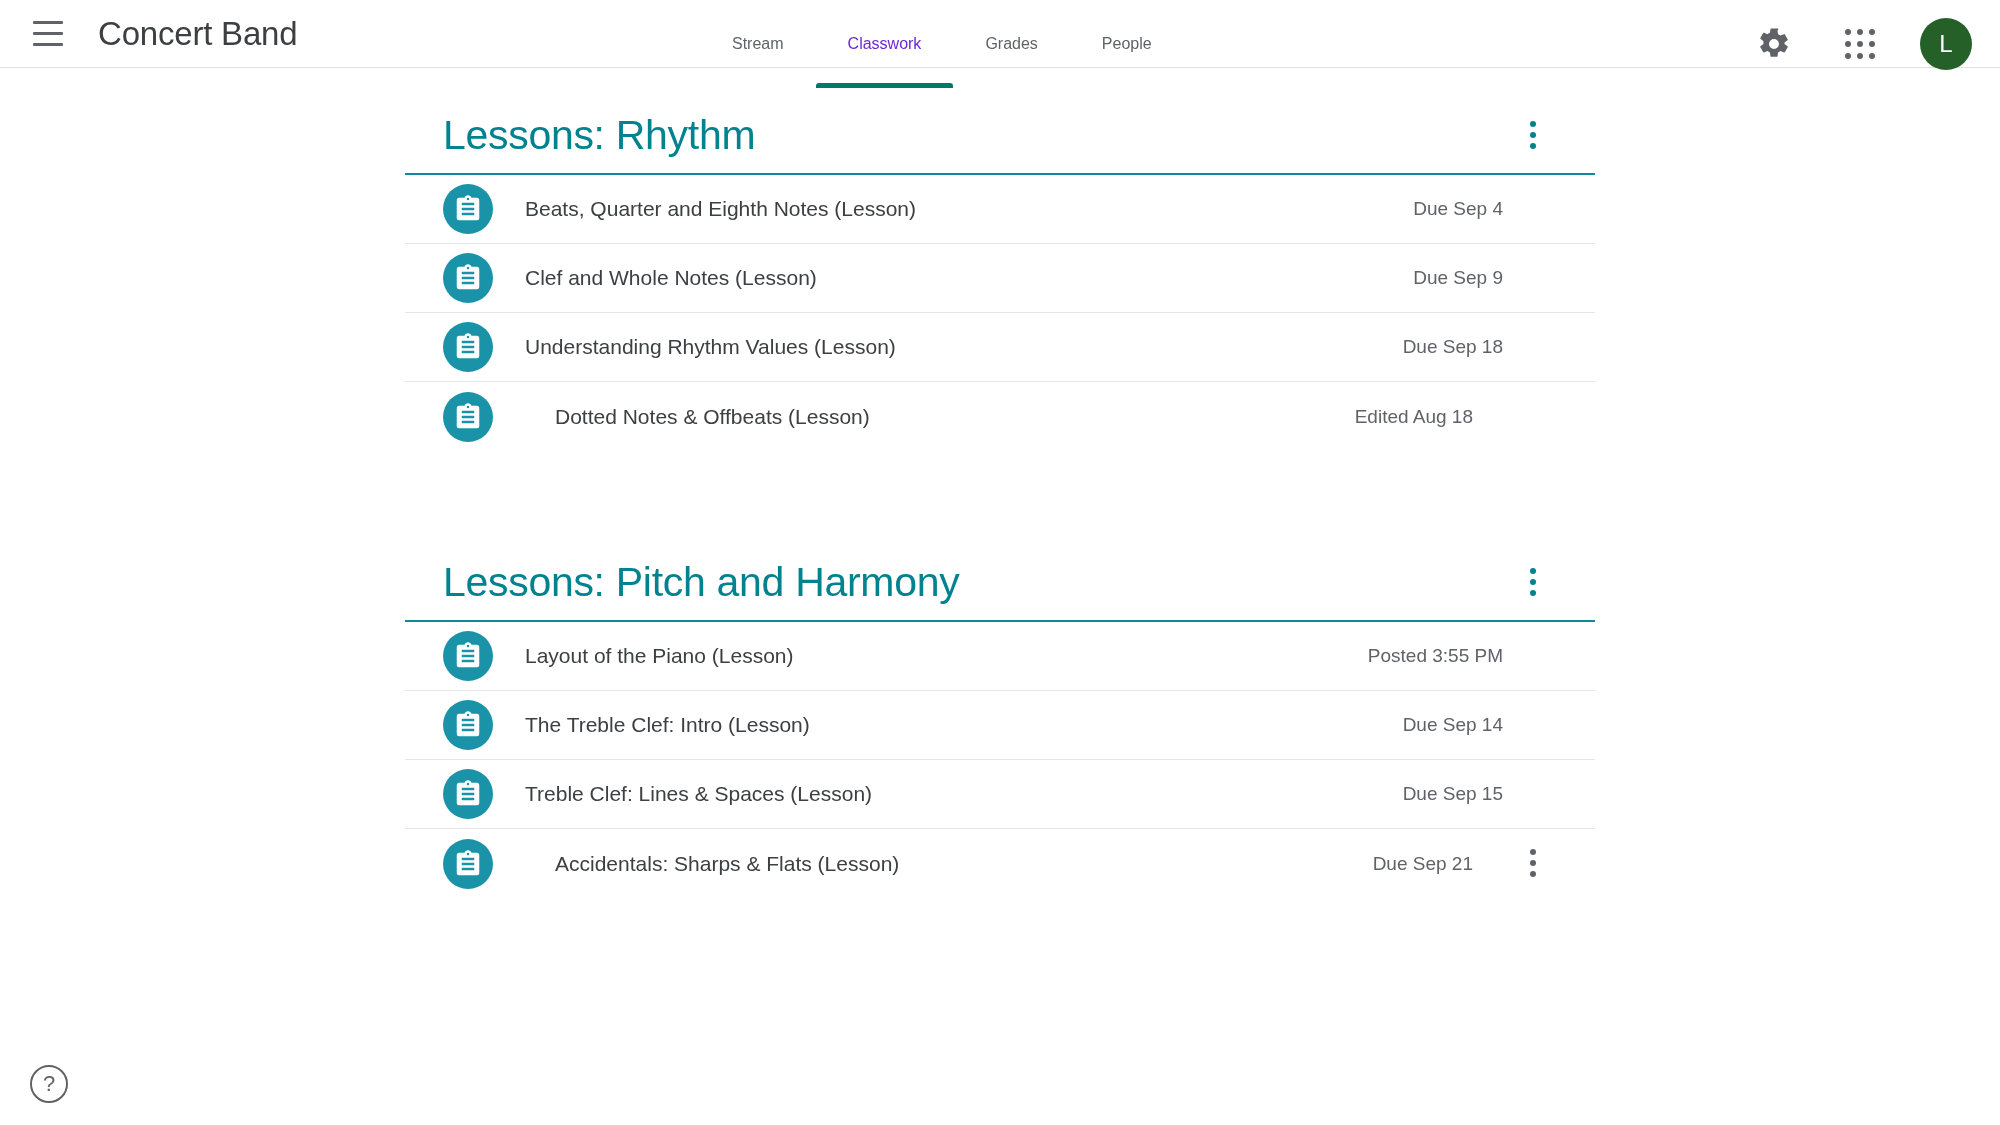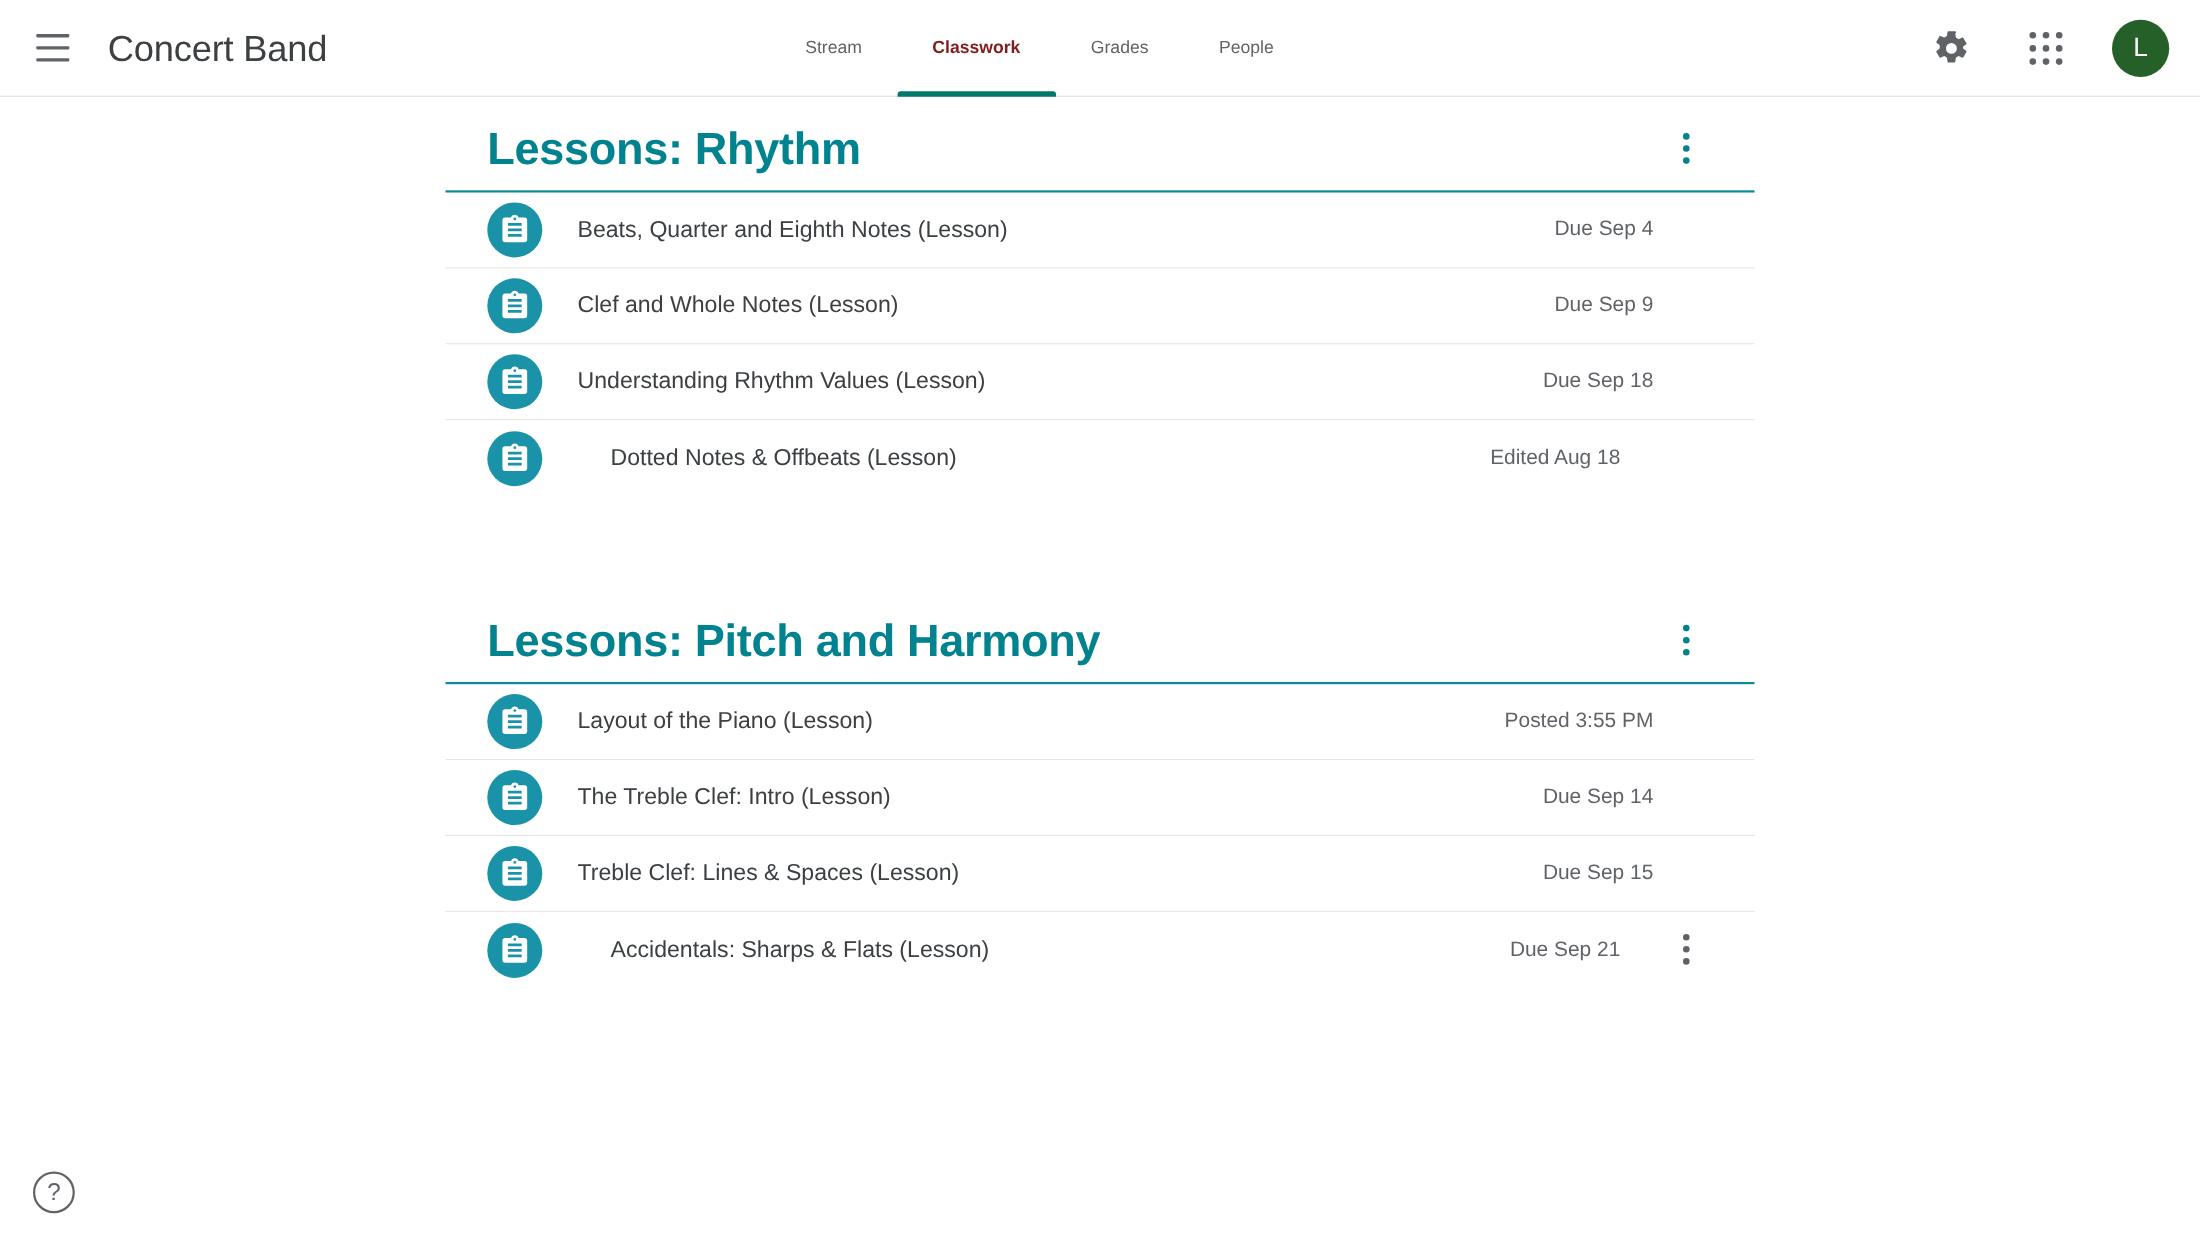--- a/index.html
+++ b/index.html
@@ -6,21 +6,21 @@
   html, body {
     width: 2000px; height: 1125px;
     background: #ffffff;
     font-family: "Liberation Sans", sans-serif;
     overflow: hidden;
   }
 
   
   .appbar {
     position: absolute; top: 0; left: 0;
-    width: 2000px; height: 88px;
+    width: 2000px; height: 68px;
     background: #ffffff;
     border-bottom: 1px solid #e0e0e0;
     display: flex; align-items: center;
   }
   .hamburger {
     width: 60px; height: 60px; margin-left: 18px;
     display: flex; flex-direction: column; justify-content: center;
     align-items: center; gap: 8px; cursor: pointer; border-radius: 50%;
   }
   .hamburger span {
@@ -35,21 +35,21 @@
 
   .tabs {
     position: absolute; left: 700px; top: 0;
     height: 88px; display: flex; align-items: stretch;
   }
   .tab {
     display: flex; align-items: center; justify-content: center;
     padding: 0 32px; font-size: 16px; color: #5f6368;
     cursor: pointer; position: relative; white-space: nowrap;
   }
-  .tab.active { color: #7f1d1d; font-weight: 700; }
+  .tab.active { color: #6d28d9; font-weight: 400; }
   .tab.active::after {
     content: ""; position: absolute; left: 0; right: 0; bottom: 0;
     height: 5px; background: #00796b; border-radius: 3px 3px 0 0;
   }
 
   .appbar-right {
     position: absolute; right: 28px; top: 0; height: 88px;
     display: flex; align-items: center; gap: 34px;
   }
   .icon-btn {
@@ -81,21 +81,21 @@
 
   .topic { margin-bottom: 24px; }
 
   .topic-head {
     display: flex; align-items: flex-end; justify-content: space-between;
     padding: 0 40px 0 38px;
     border-bottom: 2px solid #0d8a9b;
     padding-bottom: 14px;
   }
   .topic-title {
-    font-size: 41px; font-weight: 700; color: #00838f;
+    font-size: 41px; font-weight: 400; color: #00838f;
     letter-spacing: -0.3px; line-height: 1.15; cursor: pointer;
   }
   .kebab {
     width: 44px; height: 44px; border-radius: 50%;
     display: flex; flex-direction: column; align-items: center;
     justify-content: center; gap: 5px; cursor: pointer; flex: none;
     margin-bottom: 2px;
   }
   .kebab i { display: block; width: 6px; height: 6px; border-radius: 50%; }
   .kebab.teal i { background: #00838f; }

